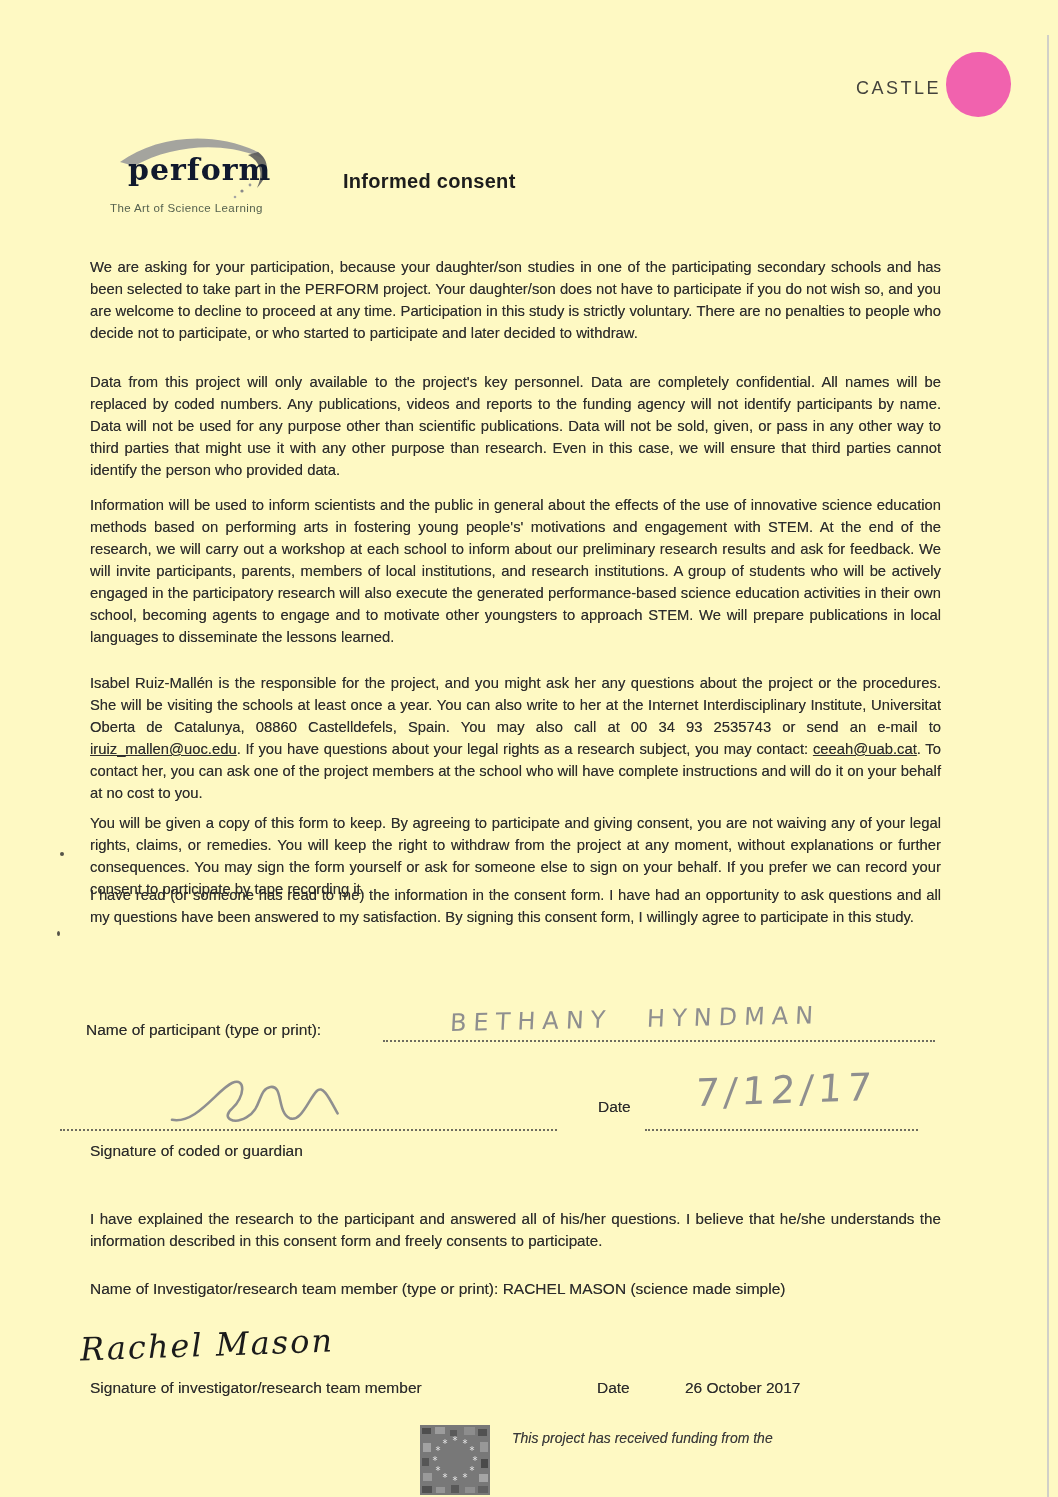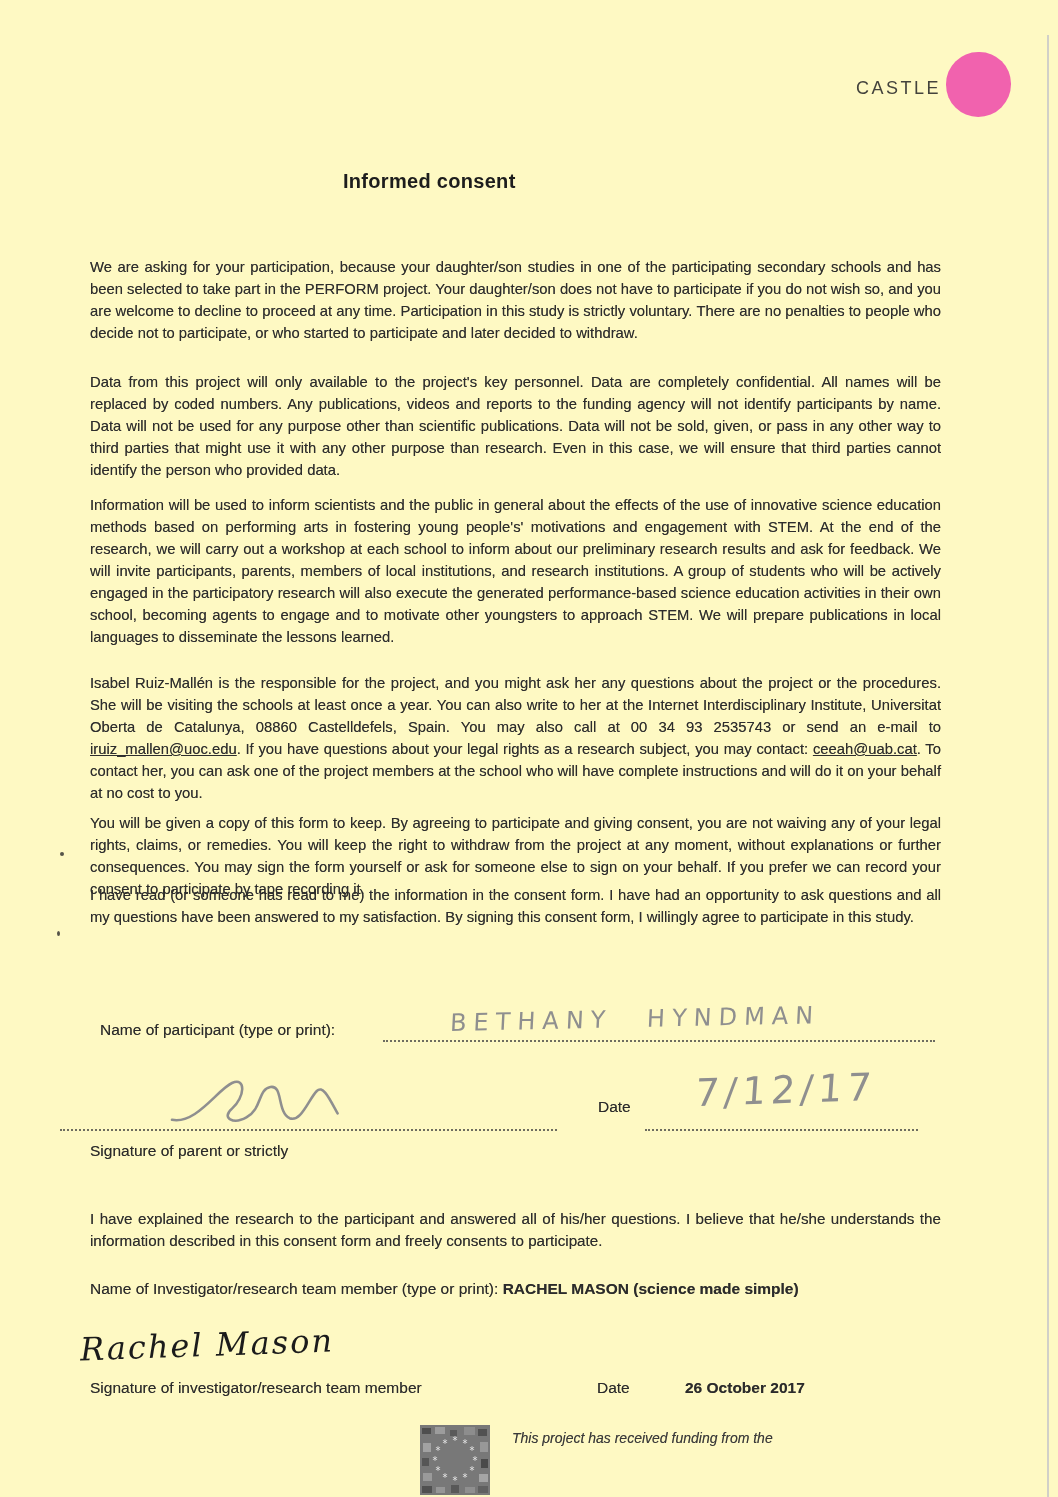--- a/index.html
+++ b/index.html
@@ -34,21 +34,21 @@
   .dotline { position:absolute; border-bottom:2px dotted #3f3f3f; opacity:.75; }
   .hand-gray { position:absolute; color:#8f8f8f; font-family:"DejaVu Sans", sans-serif; }
   .hand-name { left:450px; top:1005px; font-size:24px; letter-spacing:7px; word-spacing:20px; transform:rotate(-1.2deg) skewX(-4deg); }
   .hand-date { left:695px; top:1068px; font-size:38px; letter-spacing:5px; transform:rotate(-2deg) skewX(-6deg); }
   .sig-scribble { position:absolute; left:168px; top:1068px; }
   .ink-sig {
     position:absolute; left:80px; top:1326px;
     font-family:"DejaVu Serif", serif; font-style:italic; font-size:32px; color:#1b1b1b;
     transform:rotate(-2deg); letter-spacing:2px;
   }
-  .bold { font-weight:bold; }
+  .bold { font-weight:normal; }
 
   
   .eu-flag { position:absolute; left:420px; top:1425px; }
   .funding {
     position:absolute; left:512px; top:1427px; width:330px;
     font-size:14px; font-style:italic; line-height:22px; color:#3a3a3a;
     text-shadow:0 0 .5px rgba(40,40,40,.5);
   }
 </style>
 </head>
@@ -56,42 +56,53 @@
 
 <div class="page">
 
   <div class="scan-edge"></div>
   <div class="speck" style="left:60px;top:852px;width:4px;height:4px;"></div>
   <div class="speck" style="left:57px;top:931px;width:3px;height:5px;"></div>
 
   <div class="castle">CASTLE</div>
   <div class="sticker"></div>
 
+  <div class="logo">
+    <svg width="170" height="80" viewBox="0 0 170 80">
+      <path d="M6,34 C42,8 98,2 144,24 L150,31 C112,13 60,16 20,38 Z" fill="#9a9a9a" opacity="0.9"></path>
+      <path d="M144,24 C155,32 157,45 143,60 C150,45 146,33 134,27 Z" fill="#5c5c5c" opacity="0.9"></path>
+      <circle cx="128" cy="63" r="1.6" fill="#8a8a8a"></circle>
+      <circle cx="136" cy="57" r="1.4" fill="#9a9a9a"></circle>
+      <circle cx="121" cy="69" r="1.3" fill="#a5a5a5"></circle>
+    </svg>
+    <div class="logo-text">perform</div>
+    <div class="logo-tagline">The Art of Science Learning</div>
+  </div>
 
   <div class="doc-title">Informed consent</div>
 
   <div class="para p1">We are asking for your participation, because your daughter/son studies in one of the participating secondary schools and has been selected to take part in the PERFORM project. Your daughter/son does not have to participate if you do not wish so, and you are welcome to decline to proceed at any time.  Participation in this study is strictly voluntary.  There are no penalties to people who decide not to participate, or who started to participate and later decided to withdraw.</div>
   <div class="para p2">Data from this project will only available to the project's key personnel. Data are completely confidential. All names will be replaced by coded numbers. Any publications, videos and reports to the funding agency will not identify participants by name. Data will not be used for any purpose other than scientific publications. Data will not be sold, given, or pass in any other way to third parties that might use it with any other purpose than research.  Even in this case, we will ensure that third parties cannot identify the person who provided data.</div>
   <div class="para p3">Information will be used to inform scientists and the public in general about the effects of the use of innovative science education methods based on performing arts in fostering young people's' motivations and engagement with STEM. At the end of the research, we will carry out a workshop at each school to inform about our preliminary research results and ask for feedback. We will invite participants, parents, members of local institutions, and research institutions.  A group of students who will be actively engaged in the participatory research will also execute the generated performance-based science education activities in their own school, becoming agents to engage and to motivate other youngsters to approach STEM. We will prepare publications in local languages to disseminate the lessons learned.</div>
   <div class="para p4"><span>Isabel Ruiz-Mallén is the responsible for the project, and you might ask her any questions about the project or the procedures. She will be visiting the schools at least once a year.  You can also write to her at the Internet Interdisciplinary Institute, Universitat Oberta de Catalunya, 08860 Castelldefels, Spain. You may also call at 00 34 93 2535743 or send an e-mail to </span><span class="email">iruiz_mallen@uoc.edu</span><span>.  If you have questions about your legal rights as a research subject, you may contact: </span><span class="email">ceeah@uab.cat</span><span>. To contact her, you can ask one of the project members at the school who will have complete instructions and will do it on your behalf at no cost to you.</span></div>
   <div class="para p5">You will be given a copy of this form to keep. By agreeing to participate and giving consent, you are not waiving any of your legal rights, claims, or remedies. You will keep the right to withdraw from the project at any moment, without explanations or further consequences. You may sign the form yourself or ask for someone else to sign on your behalf.  If you prefer we can record your consent to participate by tape recording it.</div>
   <div class="para p6">I have read (or someone has read to me) the information in the consent form. I have had an opportunity to ask questions and all my questions have been answered to my satisfaction. By signing this consent form, I willingly agree to participate in this study.</div>
 
-  <div class="label-text" style="left:100px;top:1021px;">Name of participant (type or print):</div>
+  <div class="label-text" style="left:86px;top:1021px;">Name of participant (type or print):</div>
   <div class="dotline" style="left:383px;top:1018px;width:552px;height:22px;"></div>
   <div class="hand-gray hand-name">BETHANY HYNDMAN</div>
 
   <svg class="sig-scribble" width="240" height="70" viewBox="0 0 300 78">
     <path d="M5,60 C35,66 62,22 80,14 C98,6 96,32 80,46 C66,58 82,66 98,57 C118,46 112,22 128,19 C144,16 136,50 152,58 C166,64 176,34 186,24 C194,16 202,34 212,52" fill="none" stroke="#8f8f8f" stroke-width="3.2" stroke-linecap="round"></path>
   </svg>
   <div class="dotline" style="left:60px;top:1107px;width:497px;height:22px;"></div>
   <div class="label-text" style="left:598px;top:1098px;">Date</div>
   <div class="dotline" style="left:645px;top:1107px;width:273px;height:22px;"></div>
   <div class="hand-gray hand-date">7/12/17</div>
-  <div class="label-text" style="left:90px;top:1142px;">Signature of parent or strictly</div>
+  <div class="label-text" style="left:90px;top:1142px;">Signature of coded or guardian</div>
 
   <div class="para" style="top:1208px;line-height:22px;font-size:15.2px;">I have explained the research to the participant and answered all of his/her questions. I believe that he/she understands the information described in this consent form and freely consents to participate.</div>
   <div class="label-text" style="left:90px;top:1280px;width:851px;"><span>Name of Investigator/research team member (type or print): </span><span class="bold">RACHEL MASON (science made simple)</span></div>
 
   <div class="ink-sig">Rachel Mason</div>
   <div class="label-text" style="left:90px;top:1379px;">Signature of investigator/research team member</div>
   <div class="label-text" style="left:597px;top:1379px;">Date</div>
   <div class="label-text bold" style="left:685px;top:1379px;">26 October 2017</div>
 
   <svg class="eu-flag" width="70" height="70" viewBox="0 0 70 70">

